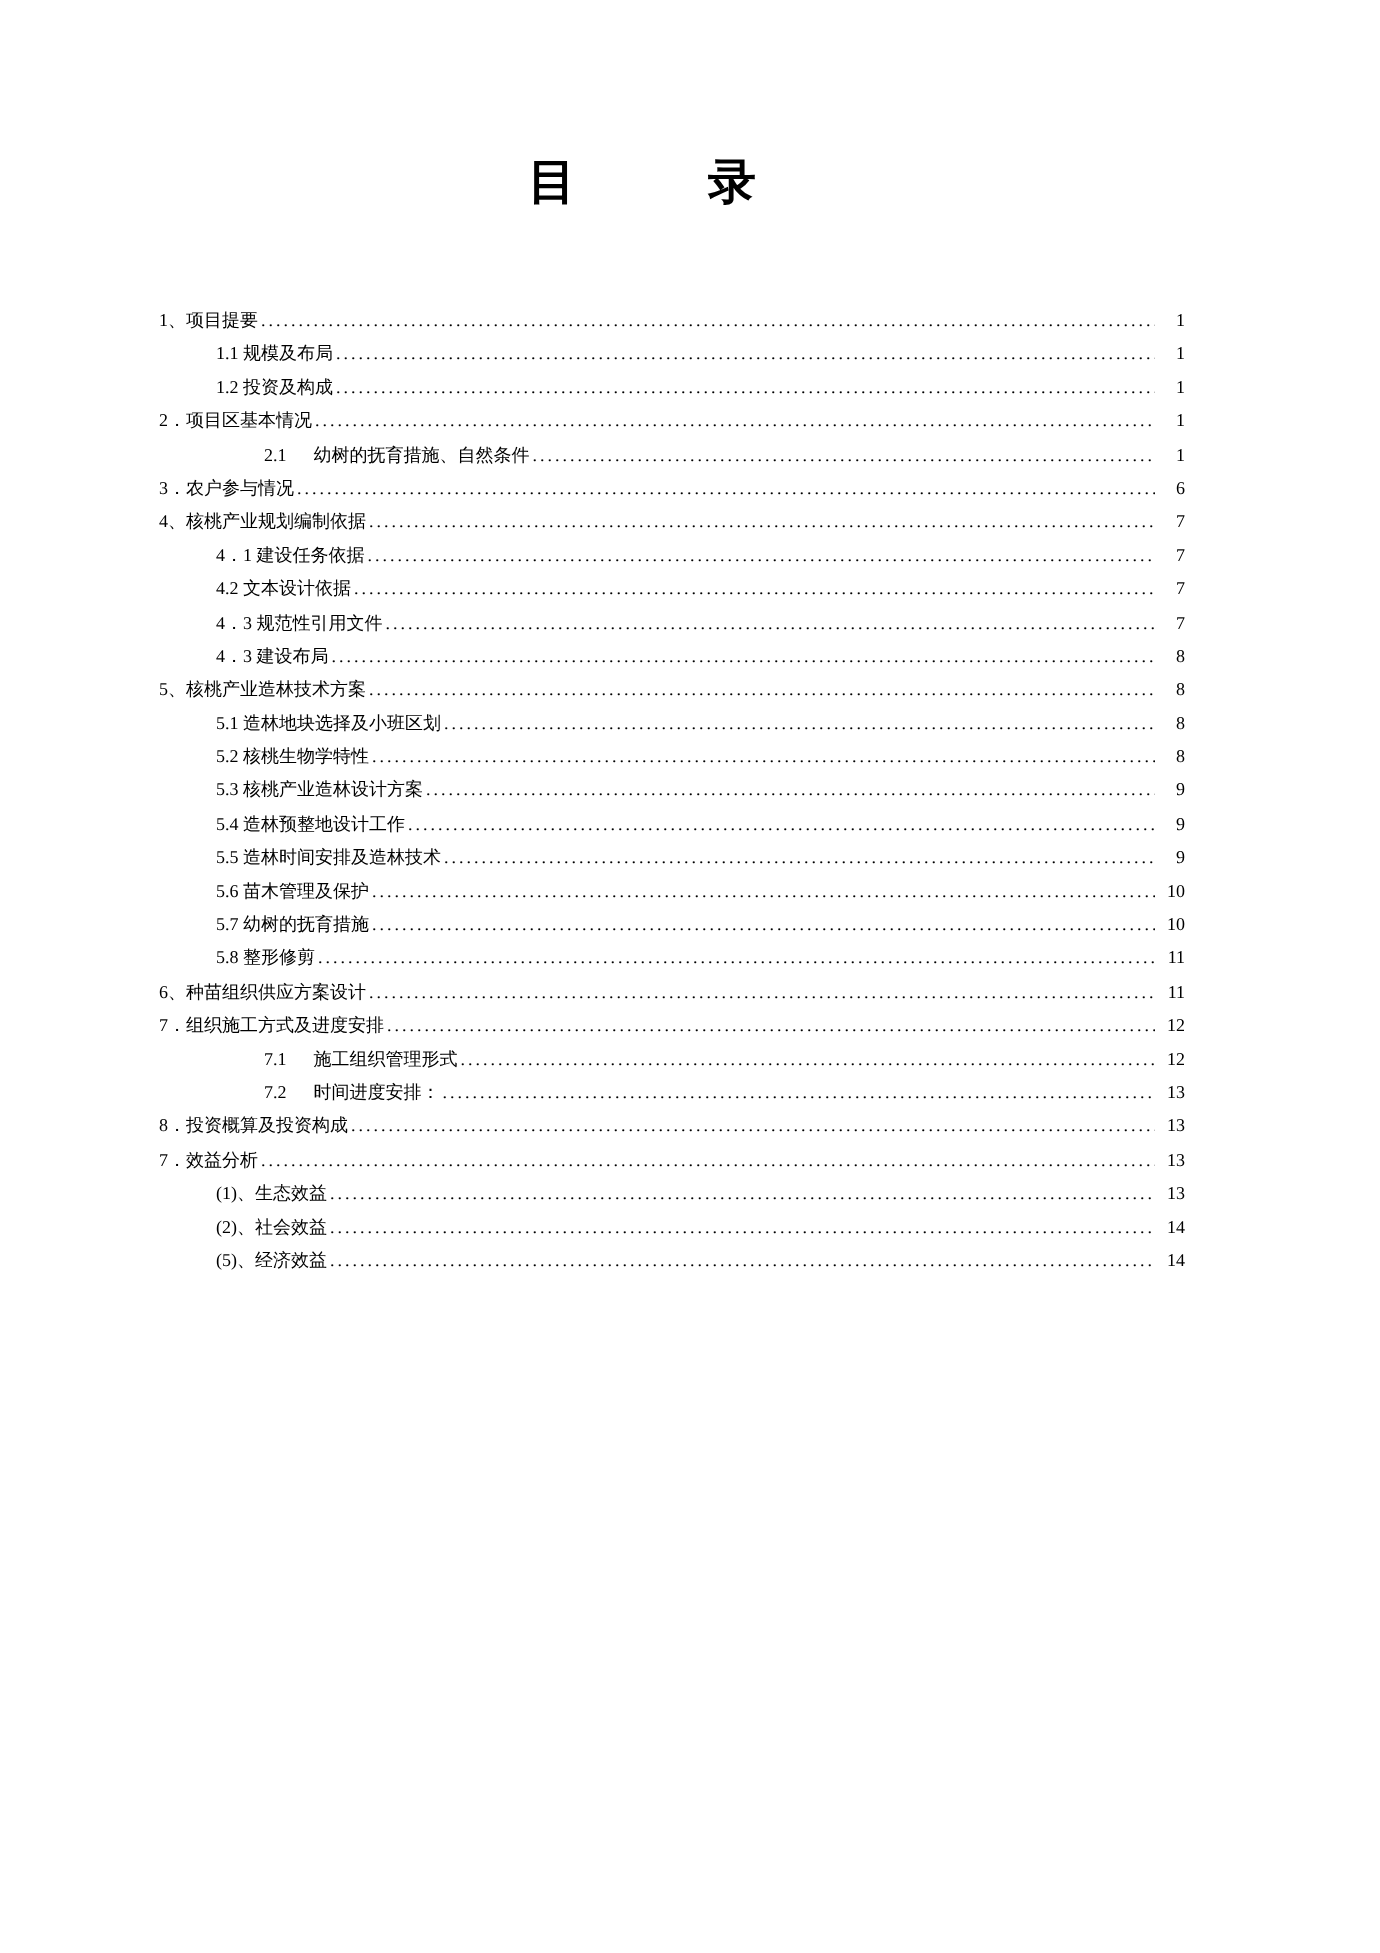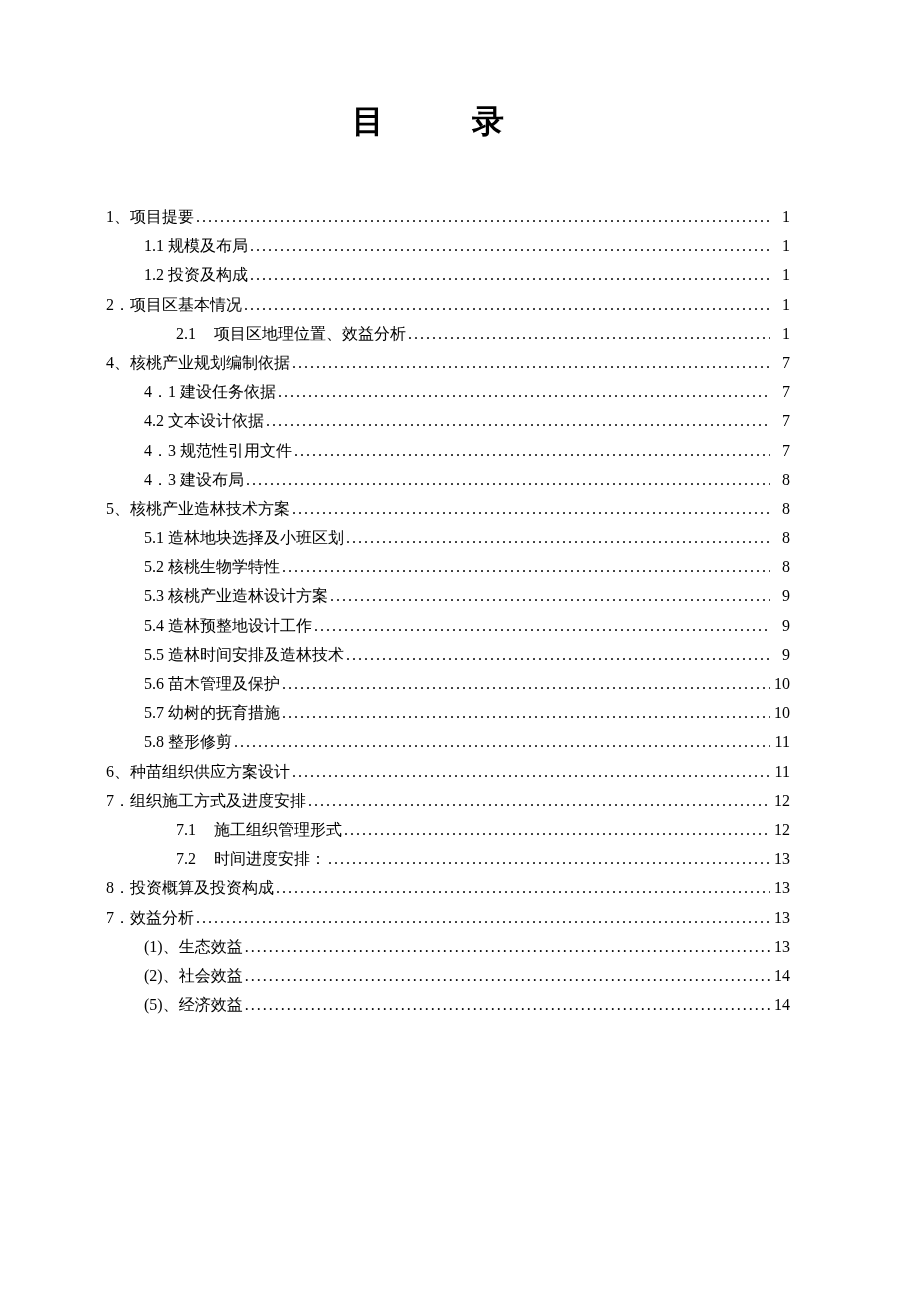--- a/index.html
+++ b/index.html
@@ -19,21 +19,21 @@
     }
     .title {
       text-align: center;
       font-size: 32px;
       font-weight: bold;
       letter-spacing: 40px;
       margin-bottom: 58px;
       font-family: "SimSun", "宋体", serif;
     }
     .toc {
-      font-size: 16px;
+      font-size: 12px;
       line-height: 1.7;
     }
     .toc-row {
       display: flex;
       align-items: baseline;
       white-space: nowrap;
       margin-bottom: 0px;
       padding: 1px 0;
     }
     .toc-row.level-1 {
@@ -89,23 +89,28 @@
         <span class="toc-label">1.2 投资及构成</span>
         <span class="toc-leader"></span>
         <span class="toc-page">1</span>
       </div>
       <div class="toc-row level-1">
         <span class="toc-label">2．项目区基本情况</span>
         <span class="toc-leader"></span>
         <span class="toc-page">1</span>
       </div>
       <div class="toc-row level-2">
-        <span class="toc-label"><span class="sub-num">2.1</span><span class="sub-gap"></span><span>项目区地理位置、效益分析</span></span>
-        <span class="toc-leader"></span>
-        <span class="toc-page">1</span>
+        <span class="toc-label"><span class="sub-num">2.1</span><span class="sub-gap"></span><span>幼树的抚育措施、自然条件</span></span>
+        <span class="toc-leader"></span>
+        <span class="toc-page">1</span>
+      </div>
+      <div class="toc-row level-1">
+        <span class="toc-label">3．农户参与情况</span>
+        <span class="toc-leader"></span>
+        <span class="toc-page">6</span>
       </div>
       <div class="toc-row level-1">
         <span class="toc-label">4、核桃产业规划编制依据</span>
         <span class="toc-leader"></span>
         <span class="toc-page">7</span>
       </div>
       <div class="toc-row level-2">
         <span class="toc-label">4．1 建设任务依据</span>
         <span class="toc-leader"></span>
         <span class="toc-page">7</span>

